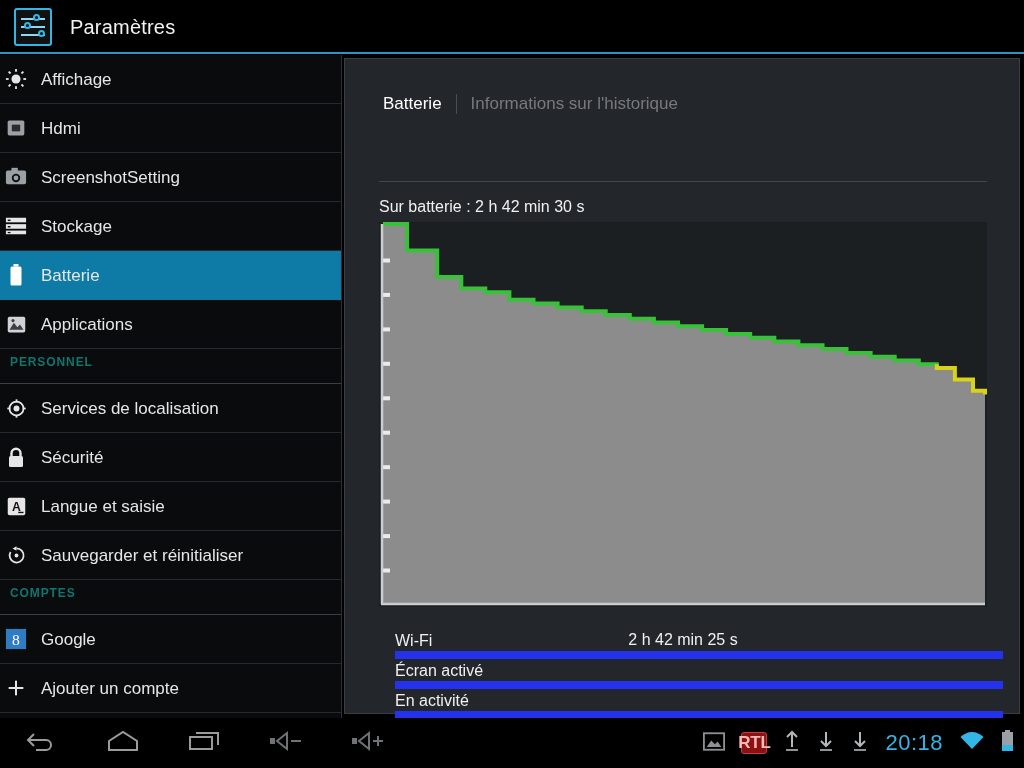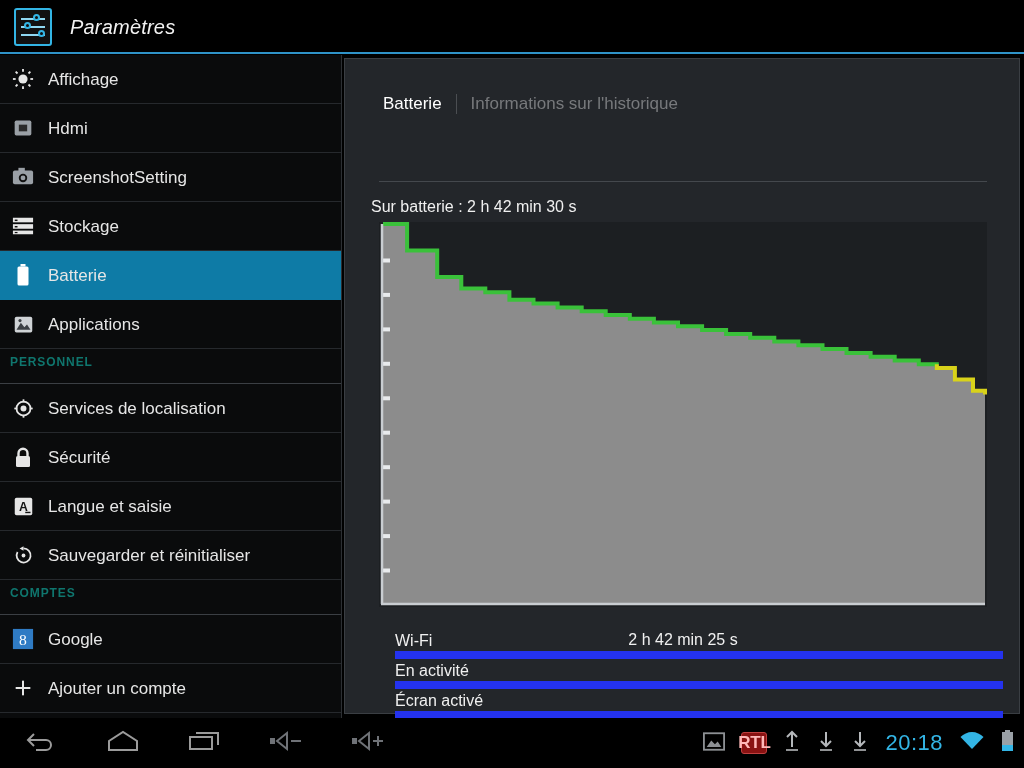--- a/index.html
+++ b/index.html
@@ -7,21 +7,21 @@
     width:1024px; height:768px;
     background:#000;
     font-family:"Liberation Sans", sans-serif;
     overflow:hidden;
   }
   .screen { position:relative; width:1024px; height:768px; background:#000; }
 
   
   .actionbar {
     position:absolute; left:0; top:0; width:1024px; height:54px;
-    background:#000; display:flex; align-items:center;font-style:italic;
+    background:#000; display:flex; align-items:center;
   }
   .app-icon {
     width:38px; height:38px; margin-left:14px;
     border:2px solid #33b5e5; border-radius:3px;
     background:#111; position:relative; flex:none;
   }
   .app-icon .sl { position:absolute; height:2px; background:#8fd8f2; left:5px; right:5px; }
   .app-icon .sl:nth-child(1){ top:8px; }
   .app-icon .sl:nth-child(2){ top:16px; }
   .app-icon .sl:nth-child(3){ top:24px; }
@@ -37,21 +37,21 @@
   .body-area { position:absolute; left:0; top:55px; width:1024px; height:663px; background:#000; }
 
   
   .sidebar {
     position:absolute; left:0; top:0; width:342px; height:663px;
     background:#0a0b0c; border-right:1px solid #2c2f33;
     overflow:hidden;
   }
   .nav-item {
     height:49px; display:flex; align-items:center;
-    border-bottom:1px solid #26292d; padding-left:8px;
+    border-bottom:1px solid #26292d; padding-left:1px;
     color:#e6e6e6; font-size:17px;
   }
   .nav-item.selected { background:#0e7ba6; border-bottom-color:#0e7ba6; }
   .nav-item .ic { width:30px; height:30px; margin-right:10px; flex:none;
                   display:flex; align-items:center; justify-content:center; }
   .nav-item .lbl { line-height:1; }
   .nav-section {
     height:35px; display:flex; align-items:flex-end; padding:0 0 14px 10px;
     color:#0f766e; font-size:12px; letter-spacing:.9px; font-weight:bold;
     border-bottom:1px solid #3b3f44;
@@ -61,21 +61,21 @@
   .content {
     position:absolute; left:344px; top:3px; width:676px; height:656px;
     background:#23262a; border:1px solid #3a3e43;
   }
   .tabs { display:flex; align-items:center; padding:30px 0 0 38px; height:60px; }
   .tab { font-size:17px; color:#ffffff; }
   .tab.inactive { color:#77797c; }
   .tab-sep { width:1px; height:20px; background:#4b4e52; margin:0 14px; }
   .tab-rule { position:absolute; left:34px; top:122px; width:608px; height:1px; background:#44484d; }
 
-  .chart-title { position:absolute; left:26px; top:139px; color:#f0f0f0; font-size:16px; }
+  .chart-title { position:absolute; left:34px; top:139px; color:#f0f0f0; font-size:16px; }
 
   .chart-box { position:absolute; left:34px; top:163px; width:608px; height:385px; }
   .chart-svg { display:block; width:608px; height:385px; }
 
   .chart-xlabel {
     position:absolute; left:34px; top:572px; width:608px;
     text-align:center; color:#f0f0f0; font-size:16px;
   }
 
   .timeline { position:absolute; left:50px; top:572px; width:608px; }
@@ -313,29 +313,29 @@
       <div class="chart-xlabel">2 h 42 min 25 s</div>
 
       <div class="timeline">
         <div class="tl-row">
           <div class="tl-label">Wi-Fi</div>
           <div class="tl-bar">
               <i id="bar0" style="width: 100%;"></i>
             </div>
         </div>
         <div class="tl-row">
+          <div class="tl-label">Écran activé</div>
+          <div class="tl-bar">
+              <i id="bar2" style="width: 100%;"></i>
+            </div>
+        </div>
+        <div class="tl-row">
           <div class="tl-label">En activité</div>
           <div class="tl-bar">
               <i id="bar1" style="width: 100%;"></i>
-            </div>
-        </div>
-        <div class="tl-row">
-          <div class="tl-label">Écran activé</div>
-          <div class="tl-bar">
-              <i id="bar2" style="width: 100%;"></i>
             </div>
         </div>
         <div class="tl-row">
           <div class="tl-label">Batterie en charge</div>
         </div>
       </div>
 
     </div>
   </div>
 

